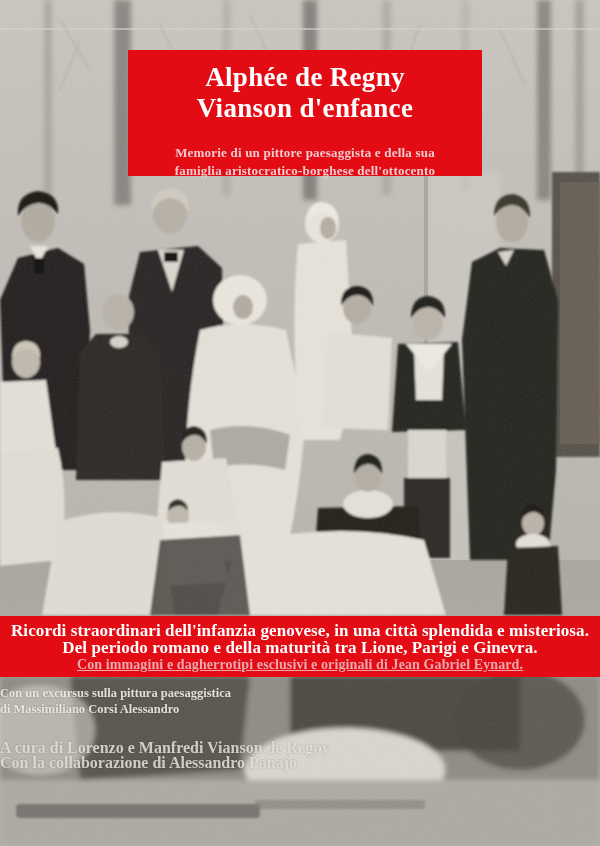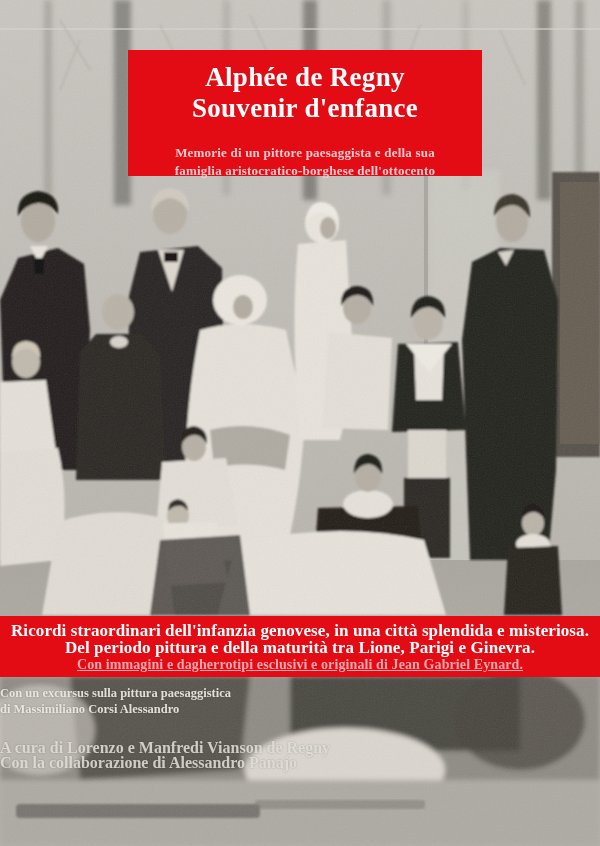--- a/index.html
+++ b/index.html
@@ -206,30 +206,30 @@
       <rect y="780" width="600" height="66" fill="#adaaa3"></rect>
     </g>
     <rect x="16" y="804" width="244" height="14" rx="4" fill="#6e6b65" opacity=".85" filter="url(#soft)"></rect>
     <rect x="255" y="800" width="170" height="9" rx="3" fill="#7c7972" opacity=".55" filter="url(#soft)"></rect>
 
     <rect width="600" height="846" filter="url(#grain)" opacity="0.13"></rect>
   </svg>
 
   <div class="banner">
     <div class="title-line">Alphée de Regny</div>
-    <div class="title-line">Souvenir d'enfance</div>
+    <div class="title-line">Vianson d'enfance</div>
     <div class="subtitle">
       <div>Memorie di un pittore paesaggista e della sua</div>
       <div>famiglia aristocratico-borghese dell'ottocento</div>
     </div>
   </div>
 
   <div class="band">
     <div class="band-line">Ricordi straordinari dell'infanzia genovese, in una città splendida e misteriosa.</div>
-    <div class="band-line">Del periodo pittura e della maturità tra Lione, Parigi e Ginevra.</div>
+    <div class="band-line">Del periodo romano e della maturità tra Lione, Parigi e Ginevra.</div>
     <div class="band-line muted">Con immagini e dagherrotipi esclusivi e originali di Jean Gabriel Eynard.</div>
   </div>
 
   <div class="caption caption-excursus">
     <div>Con un excursus sulla pittura paesaggistica</div>
     <div>di Massimiliano Corsi Alessandro</div>
   </div>
   <div class="caption caption-credits">
     <div>A cura di Lorenzo e Manfredi Vianson de Regny</div>
     <div>Con la collaborazione di Alessandro Panajo</div>

